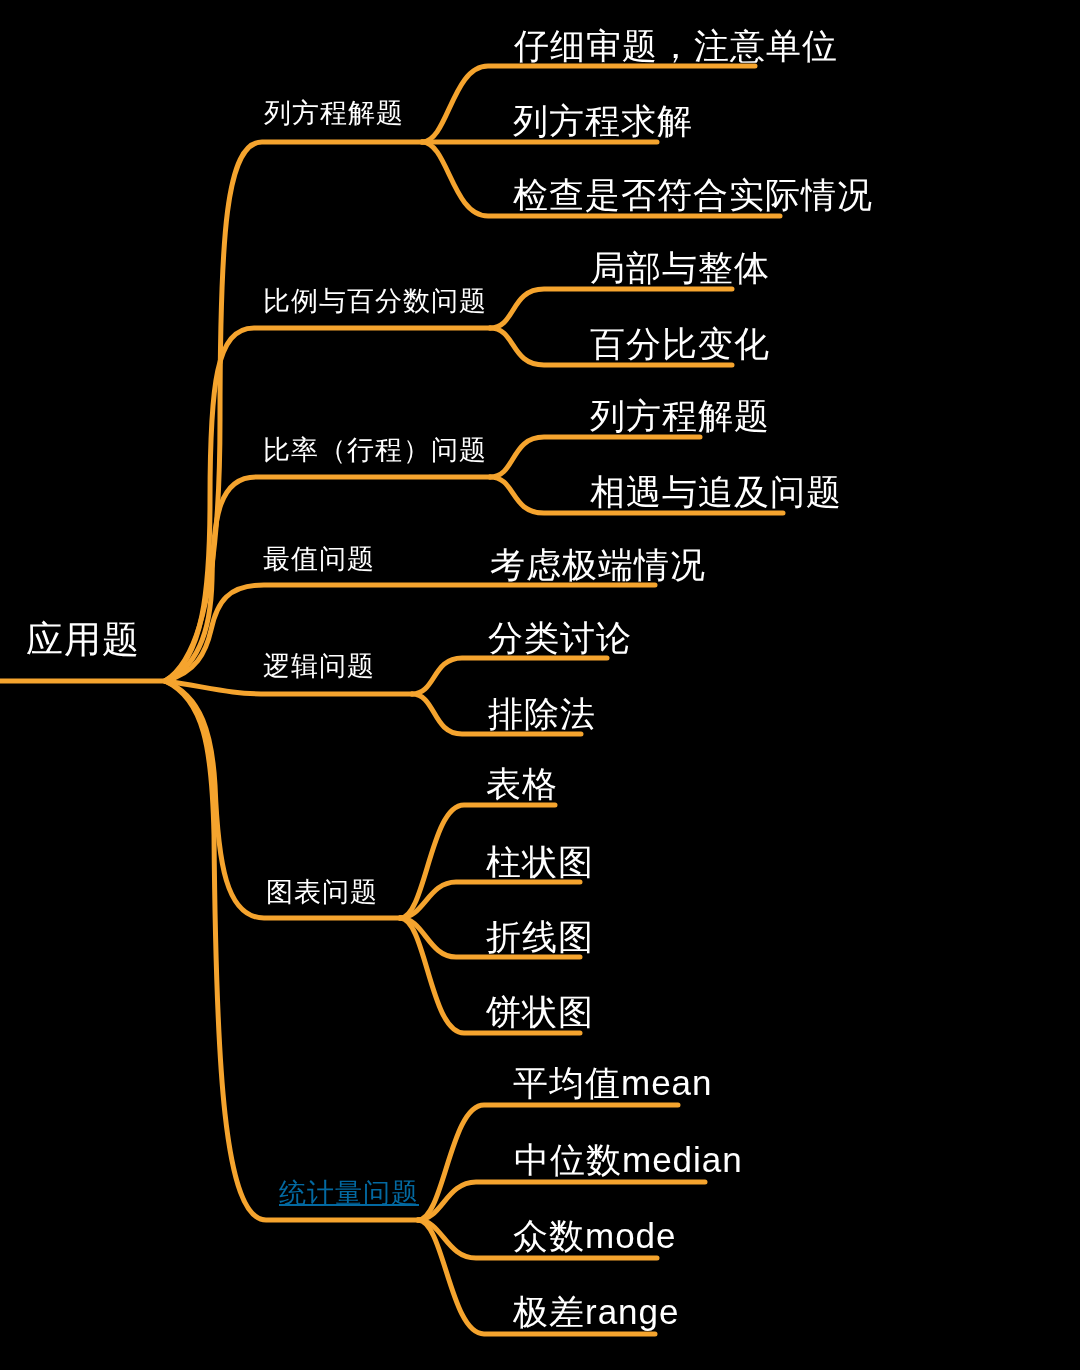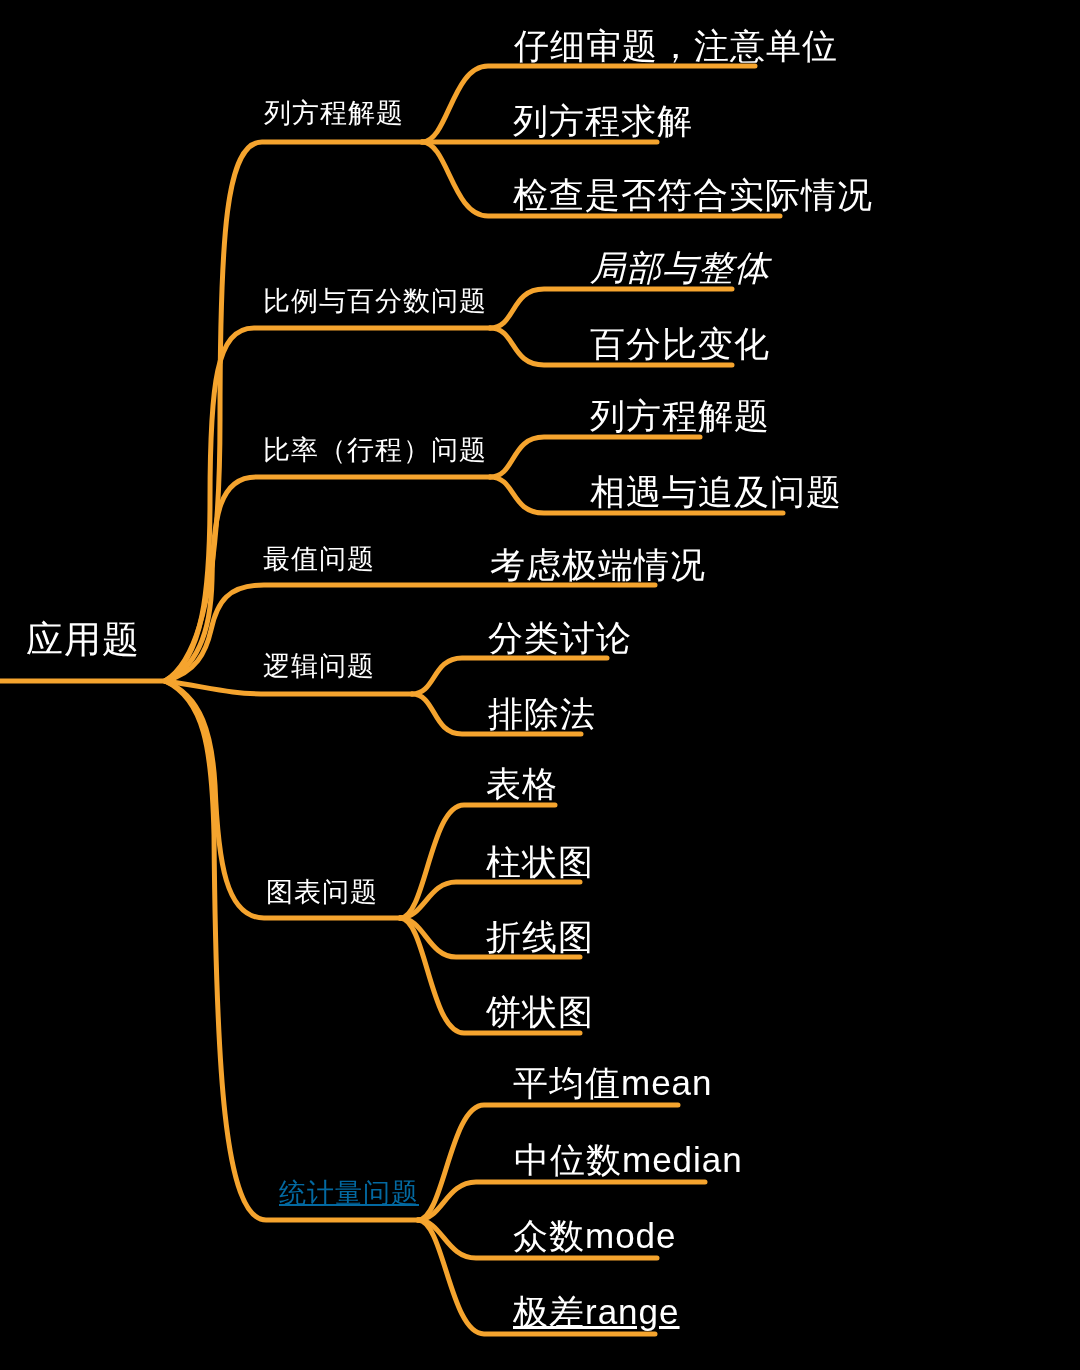--- a/index.html
+++ b/index.html
@@ -84,34 +84,34 @@
   <div class="node branch" style="left: 263px; top: 436px; color: rgb(255, 255, 255);">比率（行程）问题</div>
   <div class="node branch" style="left: 263px; top: 545px; color: rgb(255, 255, 255);">最值问题</div>
   <div class="node branch" style="left: 263px; top: 652px; color: rgb(255, 255, 255);">逻辑问题</div>
   <div class="node branch" style="left: 266px; top: 878px; color: rgb(255, 255, 255);">图表问题</div>
   <div class="node branch" style="left: 279px; top: 1179px; color: #0369a1; text-decoration: underline;">统计量问题</div>
 
   <div class="node child" style="left: 514px; top: 27px; color: rgb(255, 255, 255);">仔细审题，注意单位</div>
   <div class="node child" style="left: 513px; top: 102px; color: rgb(255, 255, 255);">列方程求解</div>
   <div class="node child" style="left: 513px; top: 176px; color: rgb(255, 255, 255);">检查是否符合实际情况</div>
 
-  <div class="node child" style="left: 590px; top: 249px; color: rgb(255, 255, 255); font-style: italic;">局部与整体</div>
+  <div class="node child" style="left: 590px; top: 249px; color: rgb(255, 255, 255);">局部与整体</div>
   <div class="node child" style="left: 590px; top: 325px; color: rgb(255, 255, 255);">百分比变化</div>
 
   <div class="node child" style="left: 590px; top: 397px; color: rgb(255, 255, 255);">列方程解题</div>
   <div class="node child" style="left: 590px; top: 473px; color: rgb(255, 255, 255);">相遇与追及问题</div>
 
   <div class="node child" style="left: 490px; top: 546px; color: rgb(255, 255, 255);">考虑极端情况</div>
 
   <div class="node child" style="left: 488px; top: 619px; color: rgb(255, 255, 255);">分类讨论</div>
   <div class="node child" style="left: 488px; top: 695px; color: rgb(255, 255, 255);">排除法</div>
 
   <div class="node child" style="left: 486px; top: 765px; color: rgb(255, 255, 255);">表格</div>
   <div class="node child" style="left: 486px; top: 843px; color: rgb(255, 255, 255);">柱状图</div>
   <div class="node child" style="left: 486px; top: 918px; color: rgb(255, 255, 255);">折线图</div>
   <div class="node child" style="left: 486px; top: 993px; color: rgb(255, 255, 255);">饼状图</div>
 
   <div class="node child" style="left: 513px; top: 1064px; color: rgb(255, 255, 255);">平均值mean</div>
   <div class="node child" style="left: 514px; top: 1141px; color: rgb(255, 255, 255);">中位数median</div>
   <div class="node child" style="left: 513px; top: 1217px; color: rgb(255, 255, 255);">众数mode</div>
-  <div class="node child" style="left: 513px; top: 1293px; color: rgb(255, 255, 255); text-decoration: underline;">极差range</div>
+  <div class="node child" style="left: 513px; top: 1293px; color: rgb(255, 255, 255);">极差range</div>
 
 </div>
 
 </body></html>

